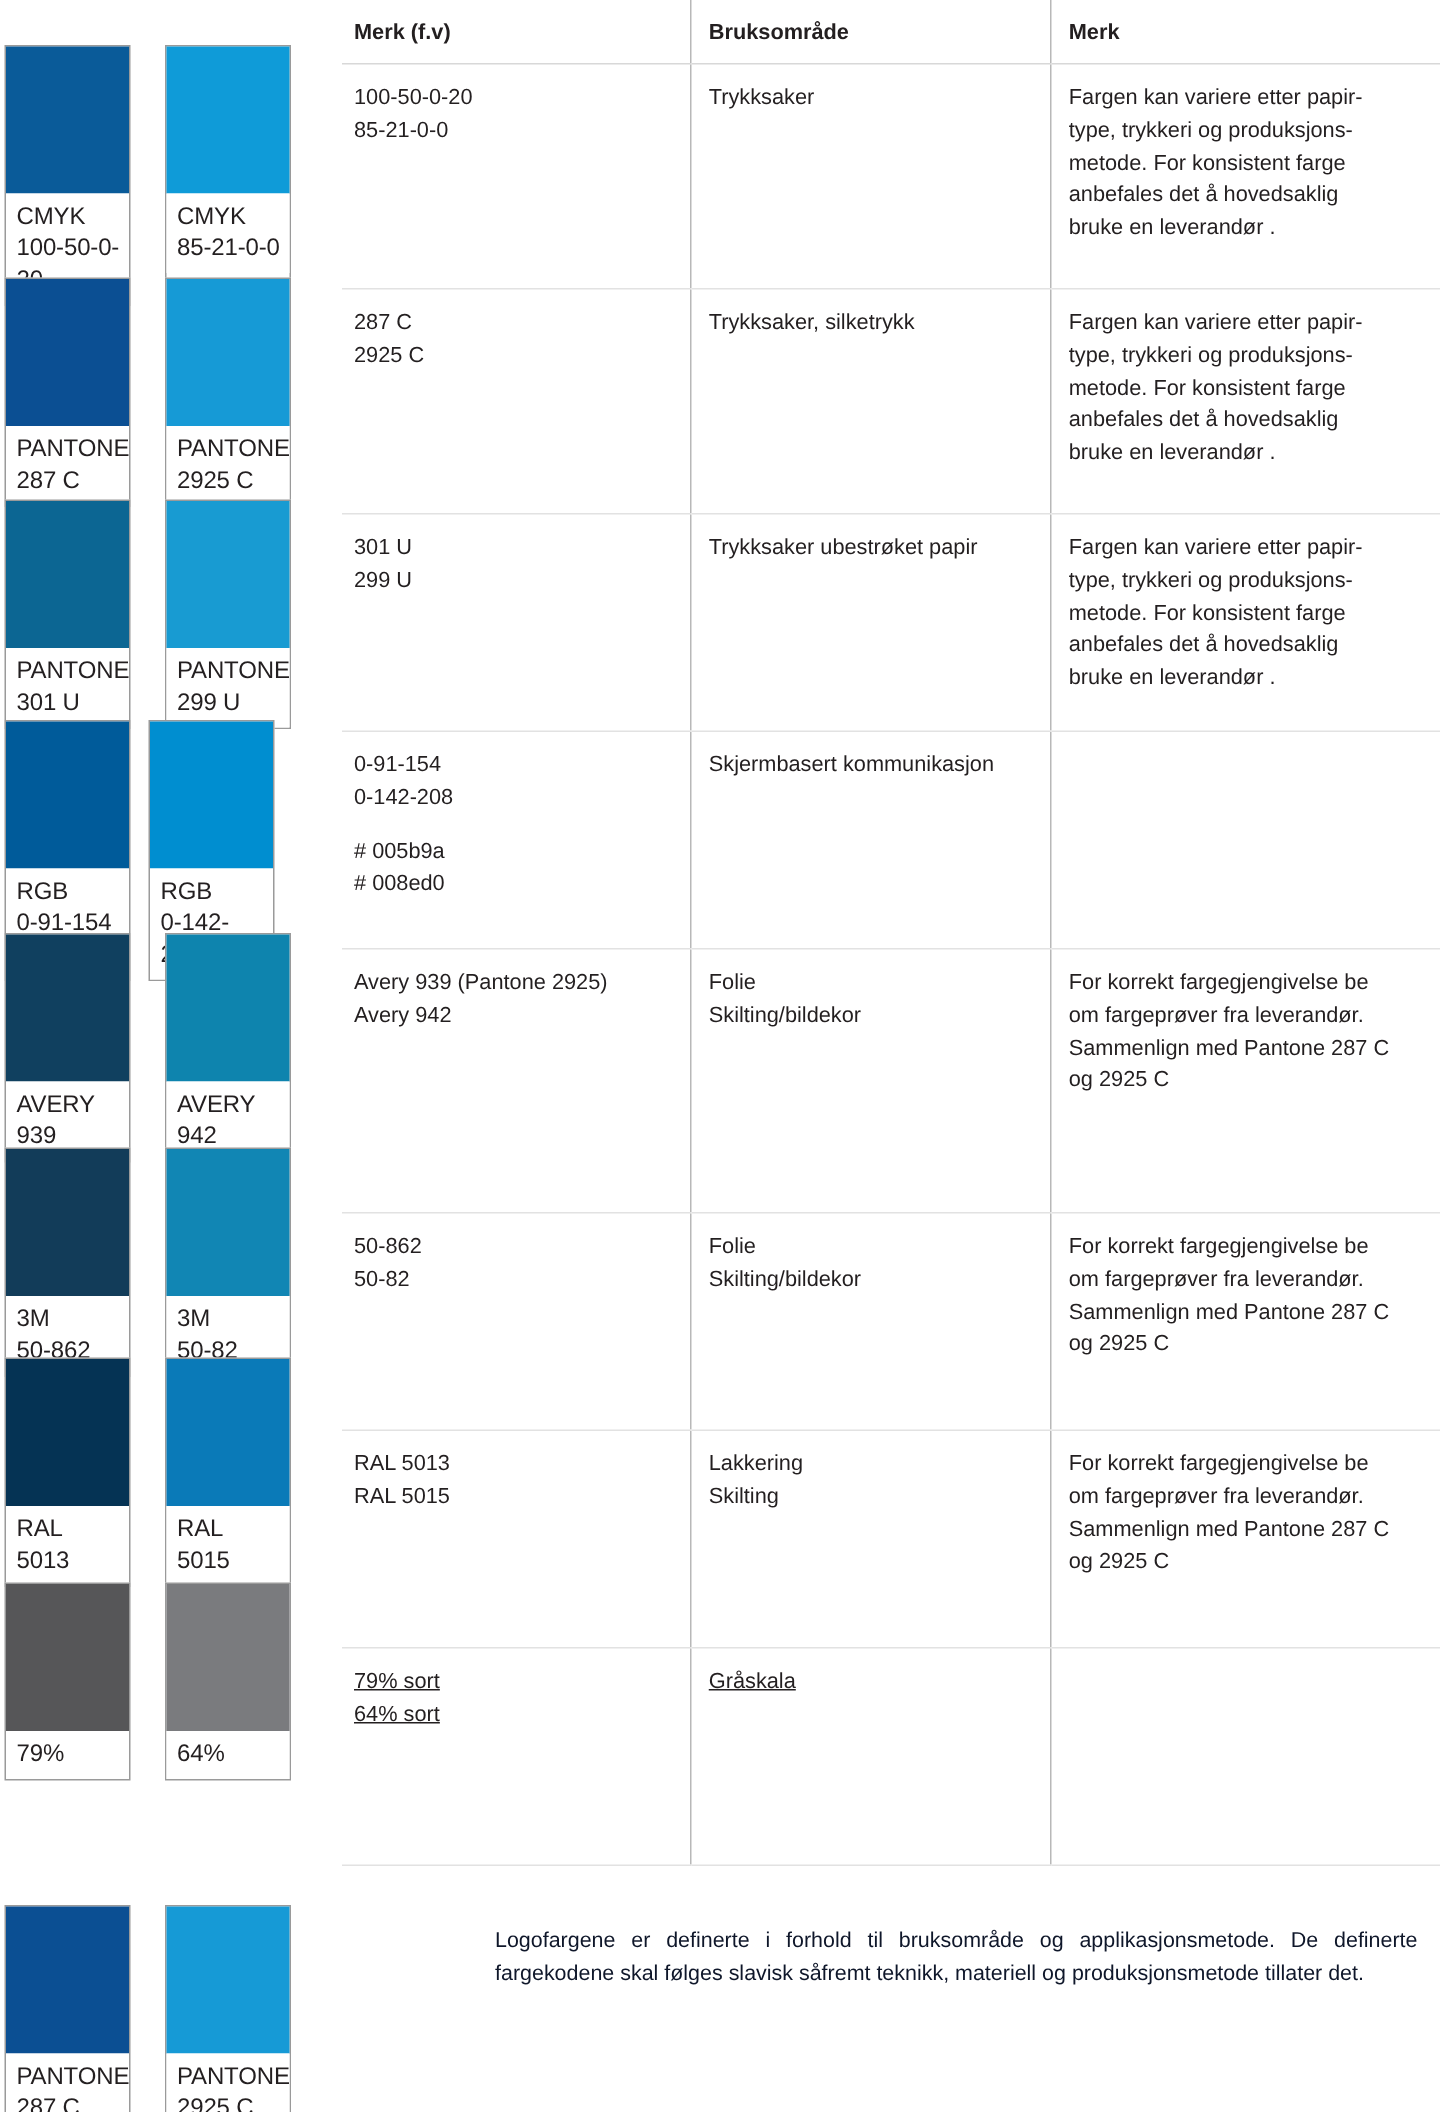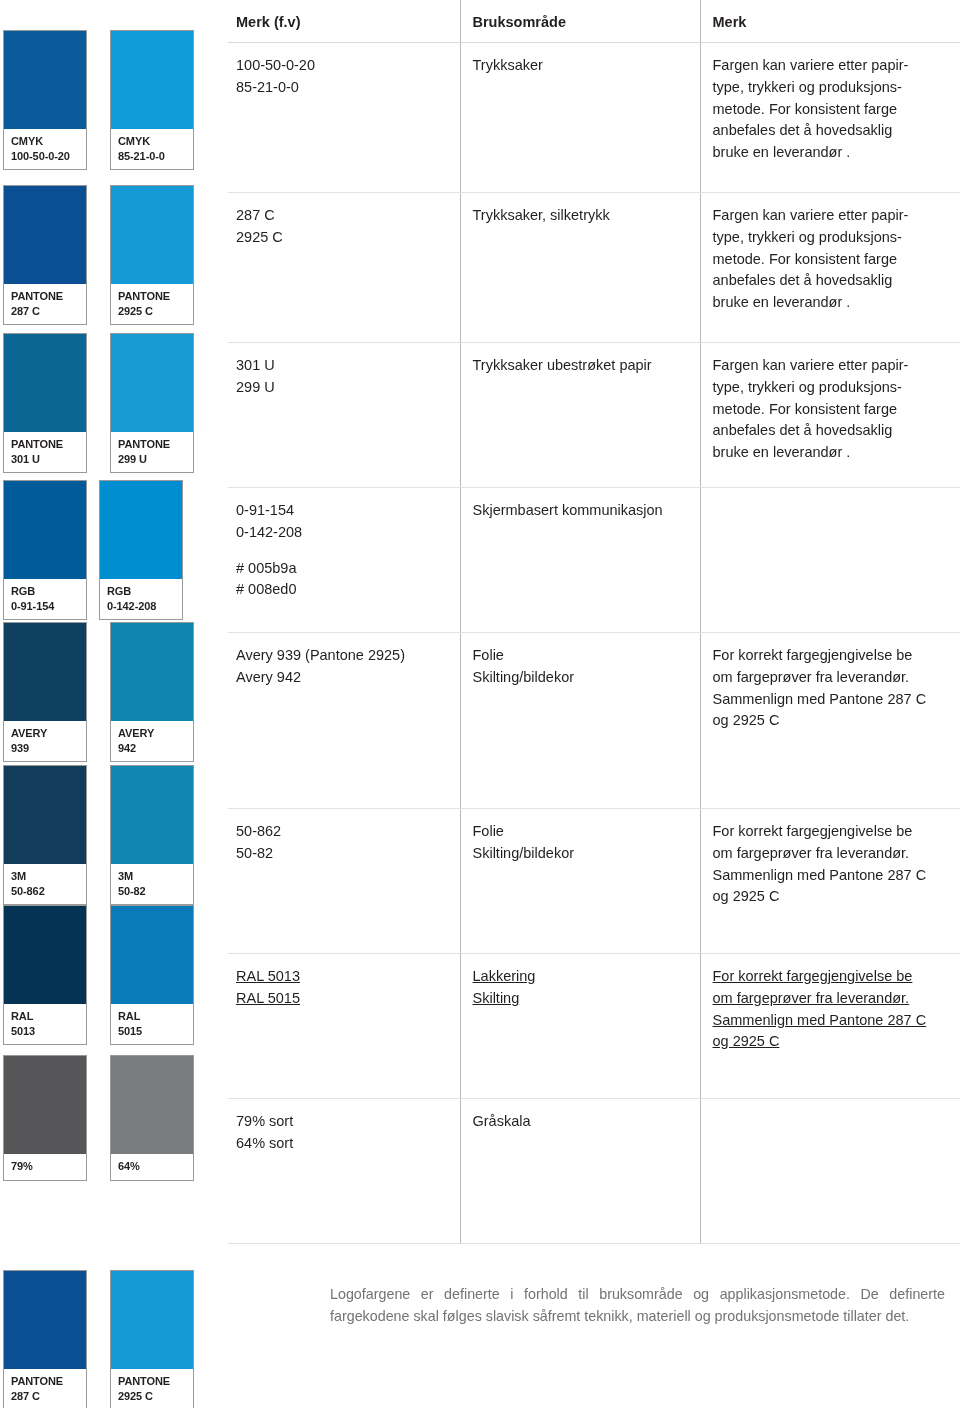--- a/index.html
+++ b/index.html
@@ -37,22 +37,22 @@
     border: 1px solid #9a9a9a;
     background: #fff;
     display: flex;
     flex-direction: column;
   }
 
   .swatch-color { width: 100%; }
 
   .swatch-label {
     padding: 5px 6px 6px 7px;
-    font-size: 11px;
-    font-weight: bold;
+    font-size: 16px;
+    font-weight: normal;
     line-height: 1.32;
     letter-spacing: -0.1px;
     color: #231f20;
     background: #fff;
   }
   .swatch-label .l2 { display: block; }
 
   
   .table-wrap {
     position: absolute;
@@ -109,21 +109,21 @@
     gap: 23px;
   }
 
   .footer-text {
     position: absolute;
     left: 330px;
     top: 25px;
     width: 615px;
     font-size: 14.3px;
     line-height: 1.55;
-    color: #737373;
+    color: #0f172a;
   }
   .footer-text p { margin: 0; }
   .footer-text p.just { text-align: justify; }
 </style>
 </head>
 <body>
 
 <div class="swatch-col" id="swatch-col">
     <div class="swatch-pair" style="top: 30px;">
       <div class="swatch">
@@ -308,37 +308,37 @@
             <span class="ln">Folie</span>
             <span class="ln">Skilting/bildekor</span>
           </td>
           <td class="col-c">
             <span class="ln">For korrekt fargegjengivelse be</span>
             <span class="ln">om fargeprøver fra leverandør.</span>
             <span class="ln">Sammenlign med Pantone 287 C</span>
             <span class="ln">og 2925 C</span>
           </td>
         </tr>
-        <tr style="height: 145px; text-decoration: underline;">
+        <tr style="height: 145px;">
           <td class="col-a">
             <span class="ln">RAL 5013</span>
             <span class="ln">RAL 5015</span>
           </td>
           <td class="col-b">
             <span class="ln">Lakkering</span>
             <span class="ln">Skilting</span>
           </td>
           <td class="col-c">
             <span class="ln">For korrekt fargegjengivelse be</span>
             <span class="ln">om fargeprøver fra leverandør.</span>
             <span class="ln">Sammenlign med Pantone 287 C</span>
             <span class="ln">og 2925 C</span>
           </td>
         </tr>
-        <tr style="height: 145px;">
+        <tr style="height: 145px; text-decoration: underline;">
           <td class="col-a">
             <span class="ln">79% sort</span>
             <span class="ln">64% sort</span>
           </td>
           <td class="col-b">
             <span class="ln">Gråskala</span>
           </td>
           <td class="col-c"></td>
         </tr>
       </tbody>

